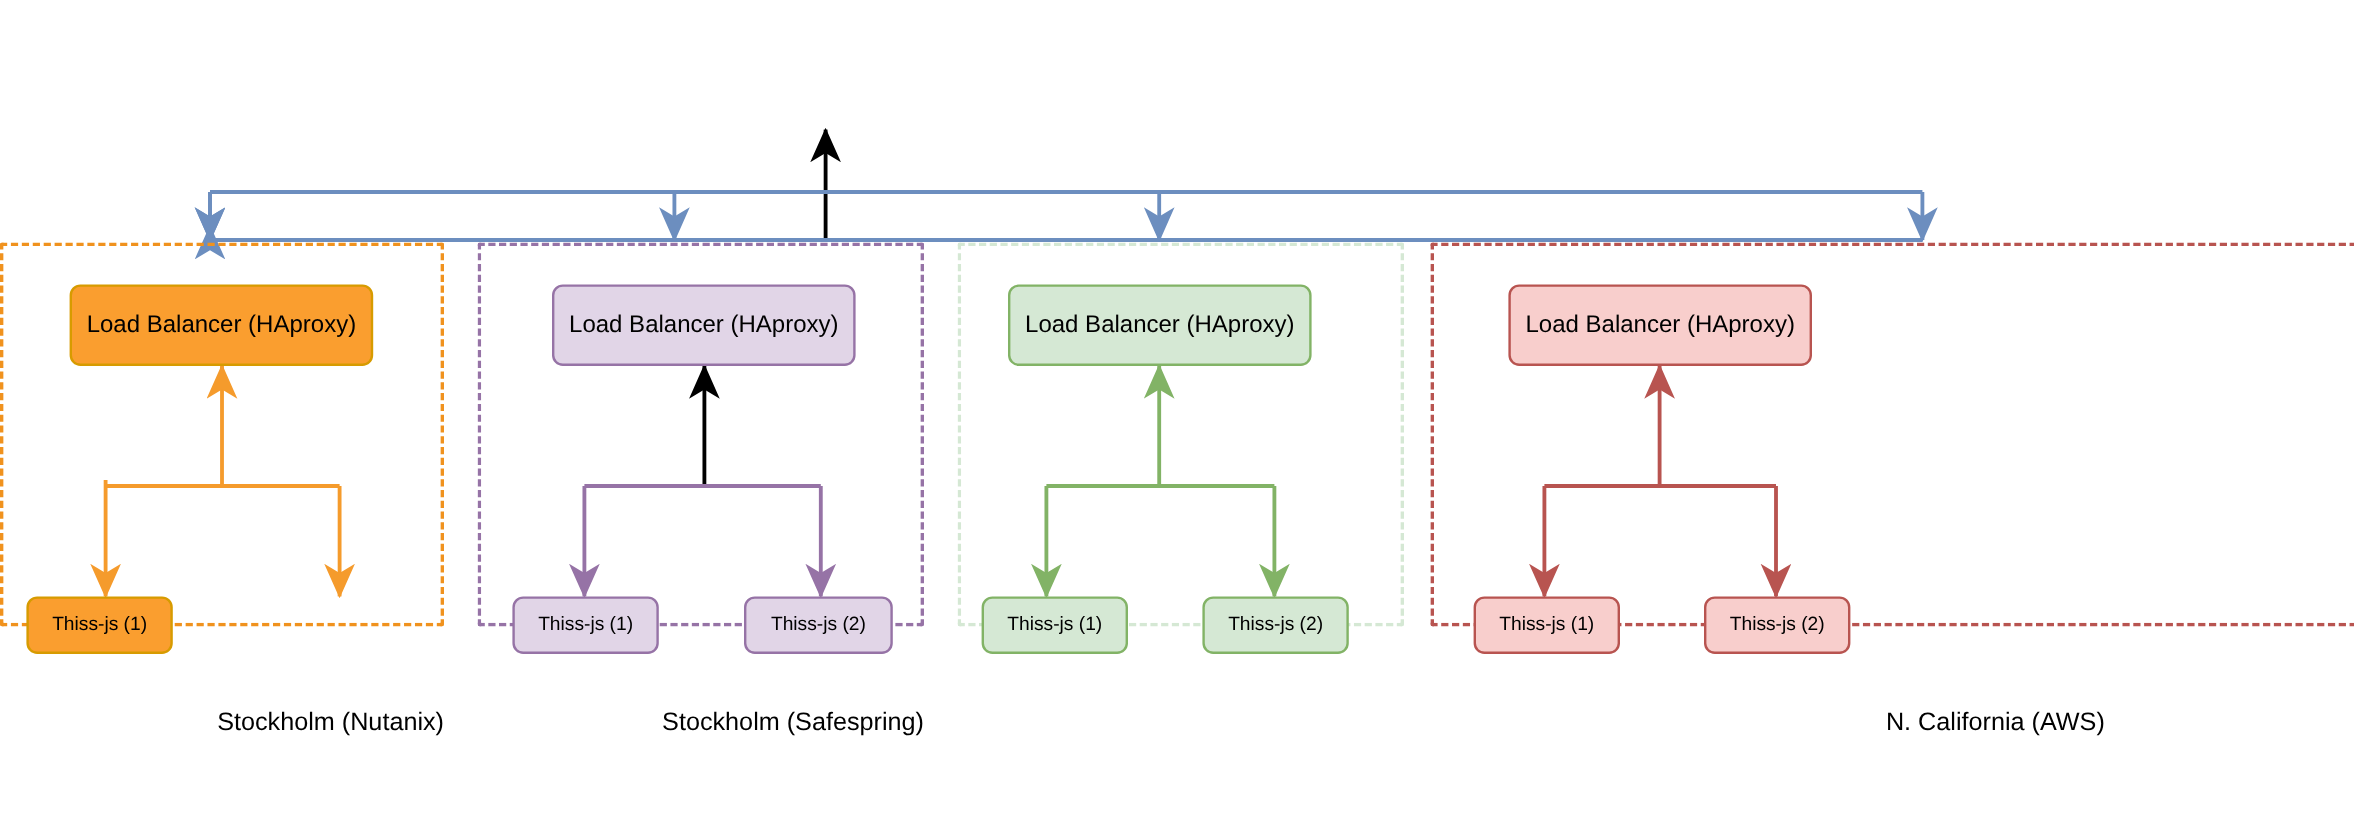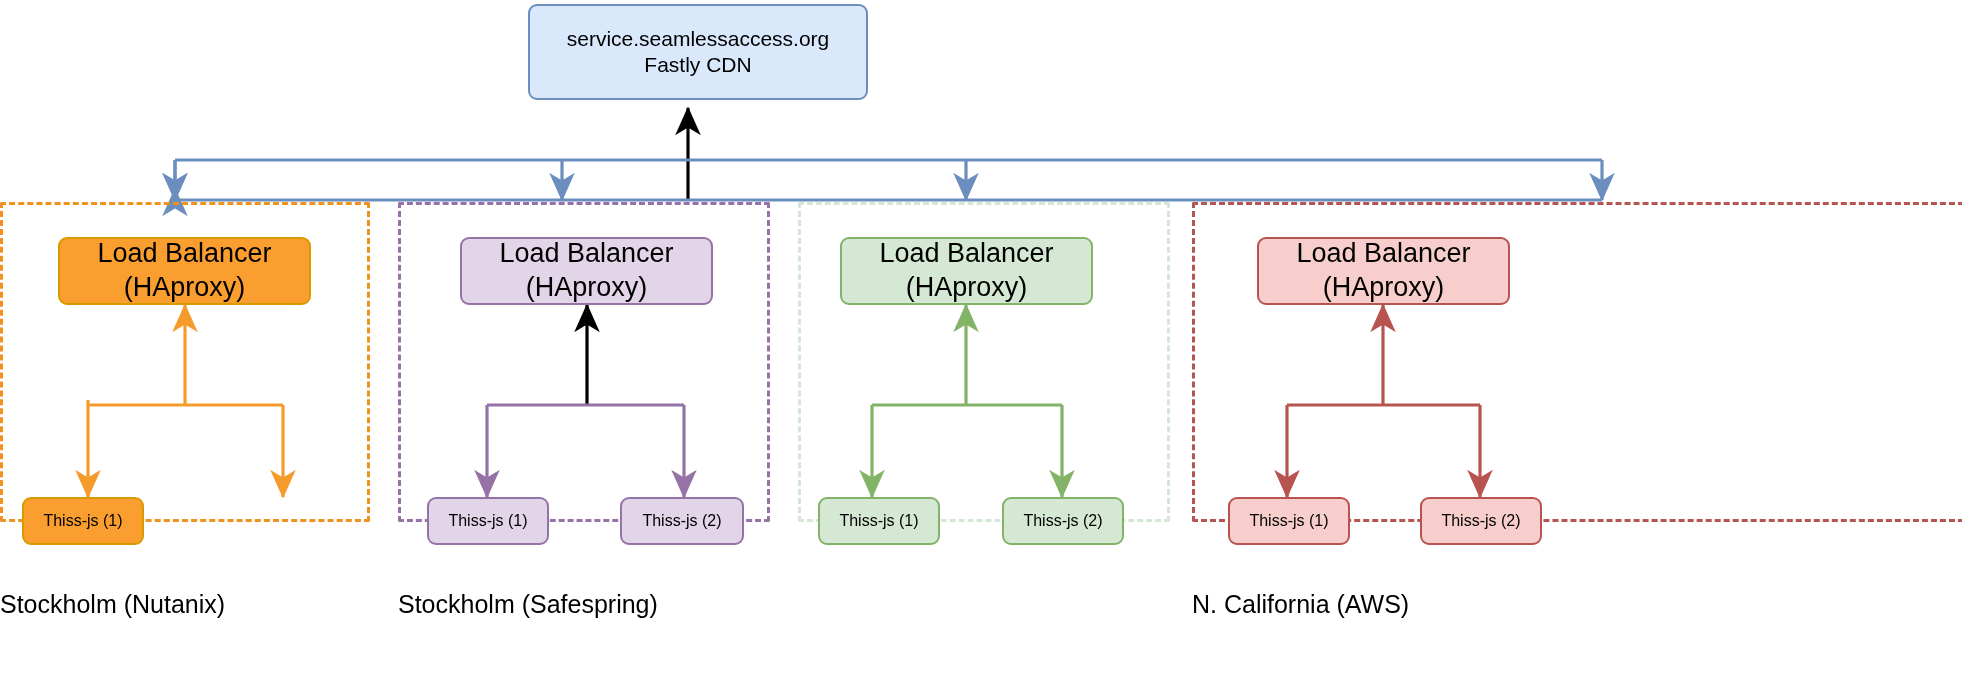--- a/index.html
+++ b/index.html
@@ -39,37 +39,37 @@
     text-align: center;
     line-height: 1.25;
     z-index: 3;
   }
   .cdn-node {
     font-size: 21px;
     background: #dae8fc;
     border-color: #6c8ebf;
     white-space: pre-line;
   }
-  .lb-node { font-size: 27px; }
+  .lb-node { font-size: 20px; }
   .thiss-node { font-size: 16px; }
 
   .group {
     position: absolute;
     box-sizing: border-box;
     border-style: dashed;
     border-width: 3px;
     border-radius: 2px;
     background: transparent;
     z-index: 1;
   }
   .group-label {
     position: absolute;
-    font-size: 25px;
+    font-size: 21px;
     color: #000000;
-    text-align: left;
+    text-align: right;
     white-space: nowrap;
     z-index: 2;
   }
 
   
   .skin-orange { background: #fa9e2f; border-color: #d79b00; }
   .skin-purple { background: #e1d5e7; border-color: #9673a6; }
   .skin-green  { background: #d5e8d4; border-color: #82b366; }
   .skin-red    { background: #f8cecc; border-color: #b85450; }
 
@@ -179,22 +179,20 @@
       <path d="M1287,405 L1480,405" stroke="#b85450" stroke-width="3.2" fill="none"></path>
     </g>
     <g>
       <path d="M1287,405 L1287,497" stroke="#b85450" stroke-width="3.2" fill="none" marker-end="url(#ah-red)"></path>
     </g>
     <g>
       <path d="M1480,405 L1480,497" stroke="#b85450" stroke-width="3.2" fill="none" marker-end="url(#ah-red)"></path>
     </g>
   </svg>
 
-  <div class="node cdn-node" style="left:528px; top:4px; width:340px; height:96px;">service.seamlessaccess.org
-Fastly CDN</div>
 
   <div class="group grp-orange" style="left:0px; top:202px; width:370px; height:320px;"></div>
   <div class="node lb-node skin-orange" style="left:58px; top:237px; width:253px; height:68px;">Load Balancer (HAproxy)</div>
   <div class="node thiss-node skin-orange" style="left:22px; top:497px; width:122px; height:48px;">Thiss-js (1)</div>
   <div class="group-label" style="left:0px; top:590px; width:370px;">Stockholm (Nutanix)</div>
 
   <div class="group grp-purple" style="left:398px; top:202px; width:372px; height:320px;"></div>
   <div class="node lb-node skin-purple" style="left:460px; top:237px; width:253px; height:68px;">Load Balancer (HAproxy)</div>
   <div class="node thiss-node skin-purple" style="left:427px; top:497px; width:122px; height:48px;">Thiss-js (1)</div>
   <div class="node thiss-node skin-purple" style="left:620px; top:497px; width:124px; height:48px;">Thiss-js (2)</div>

